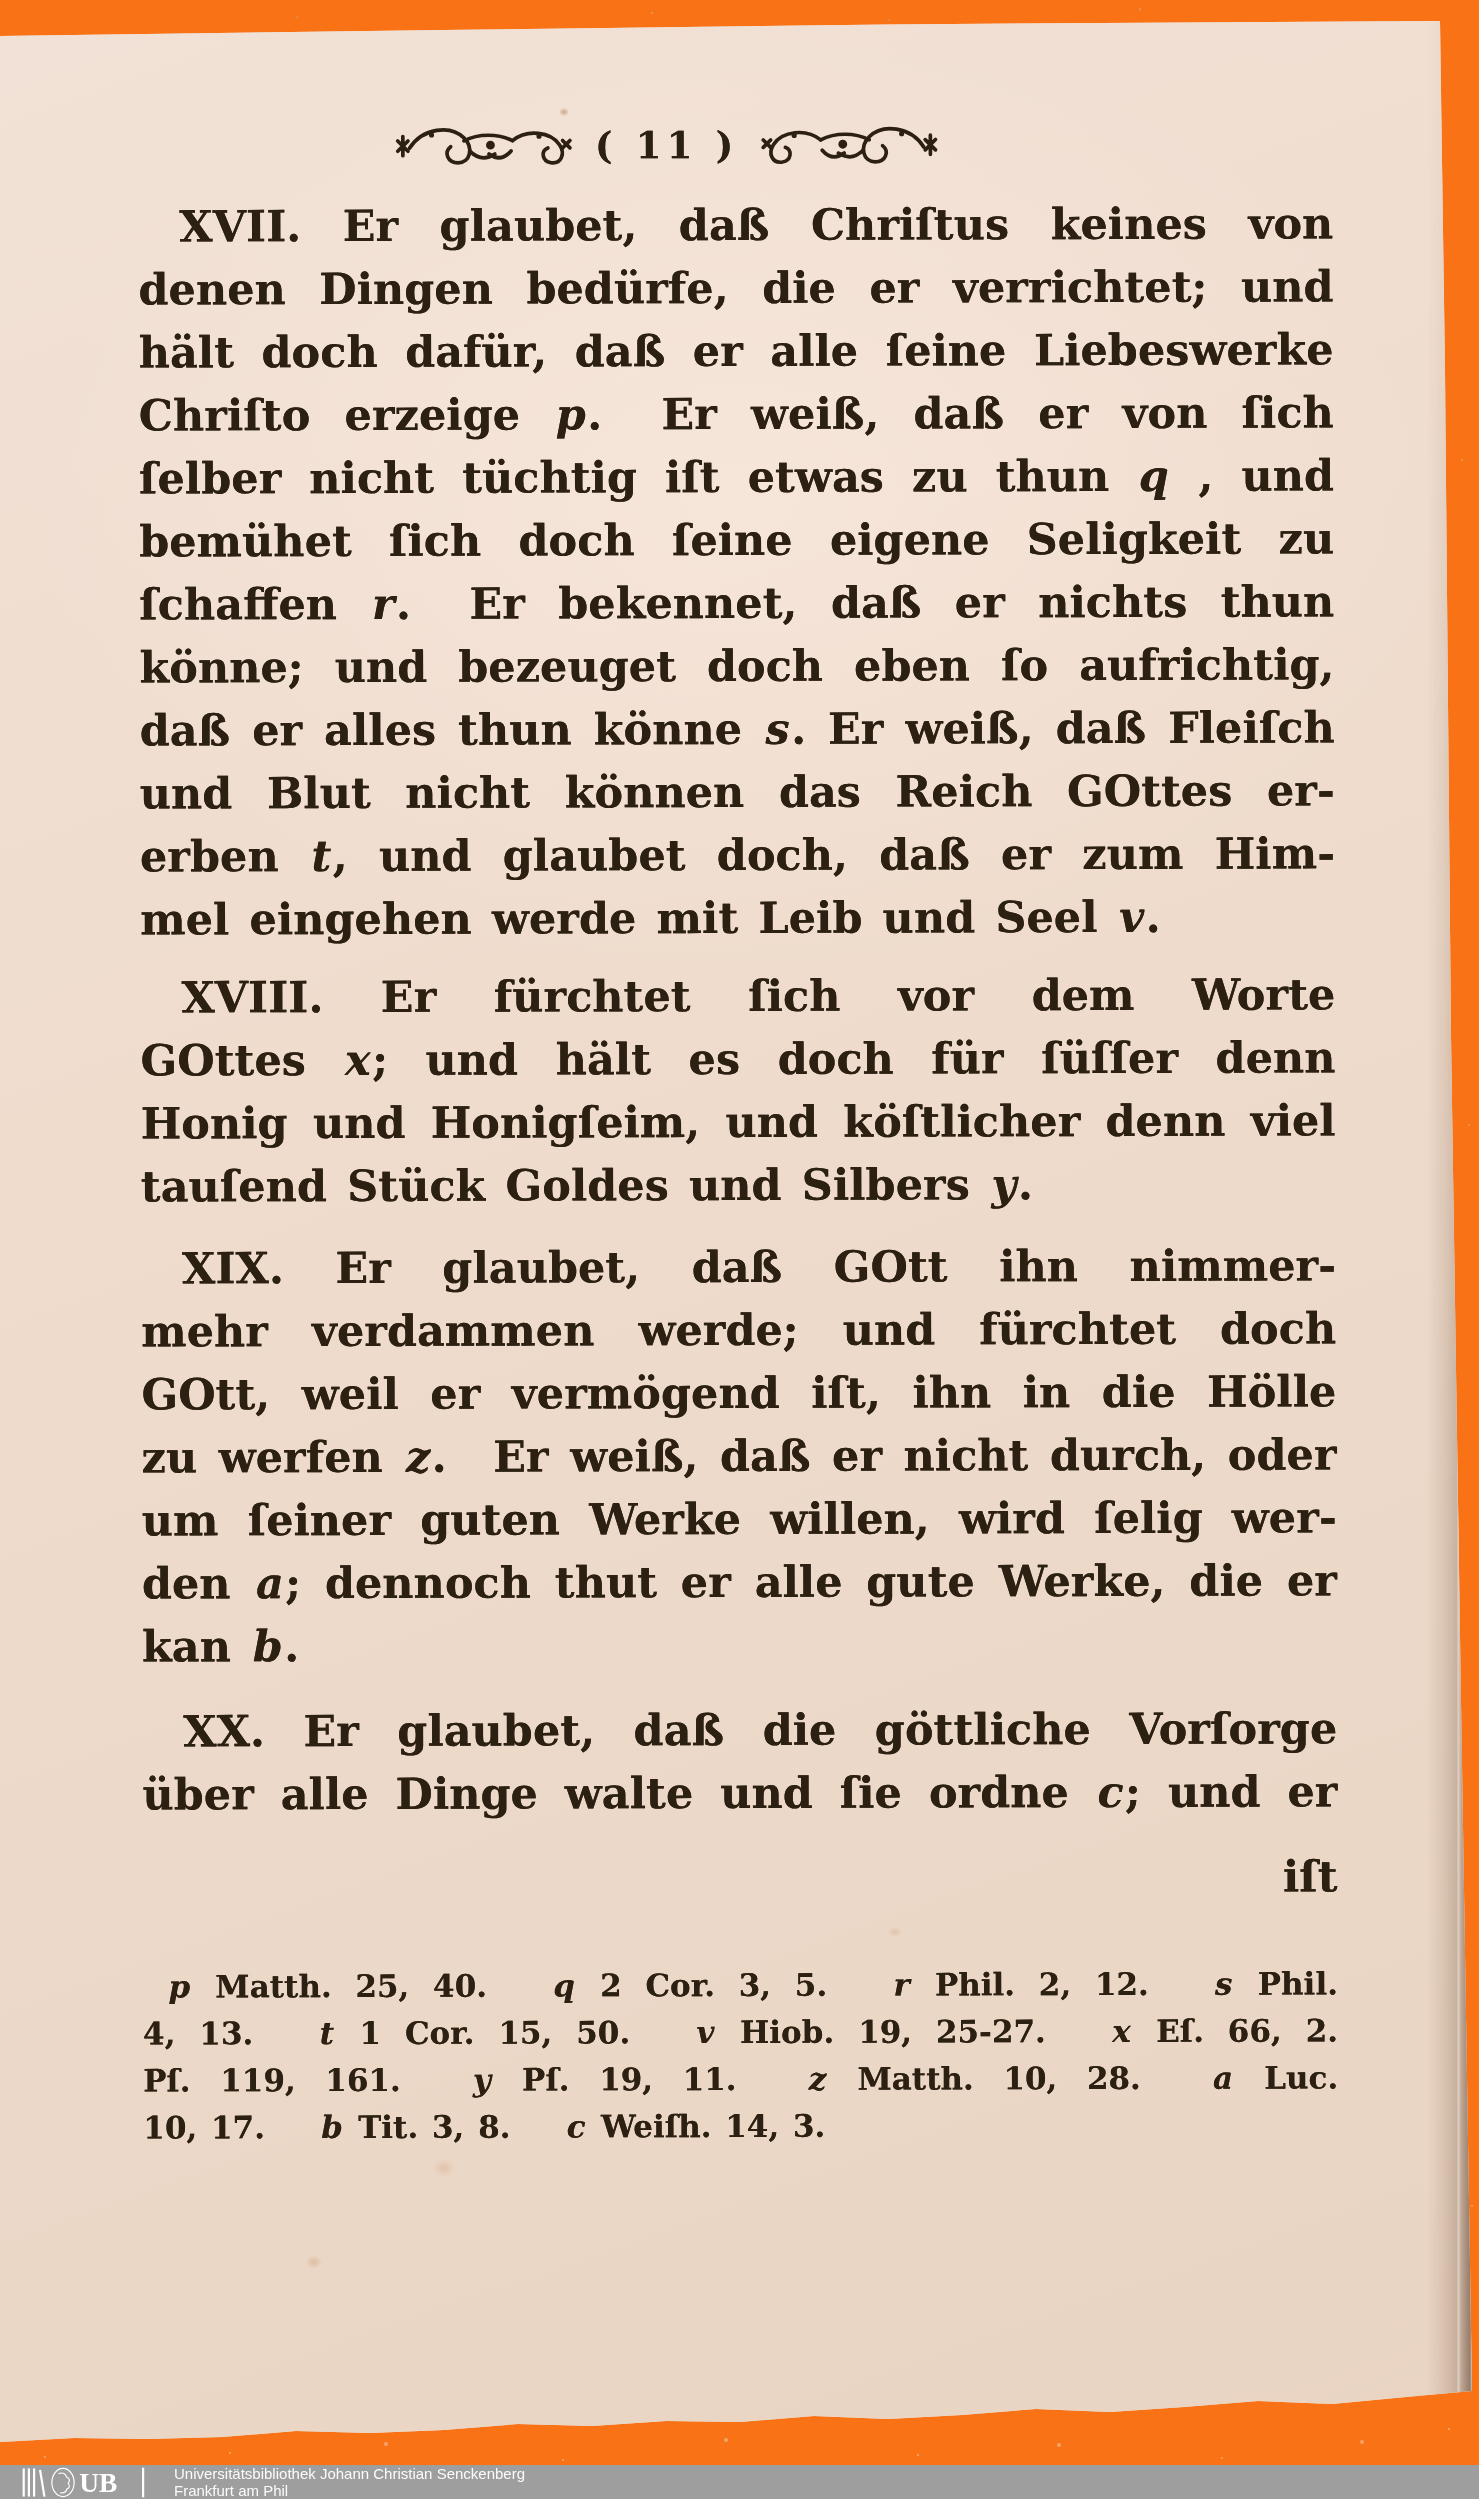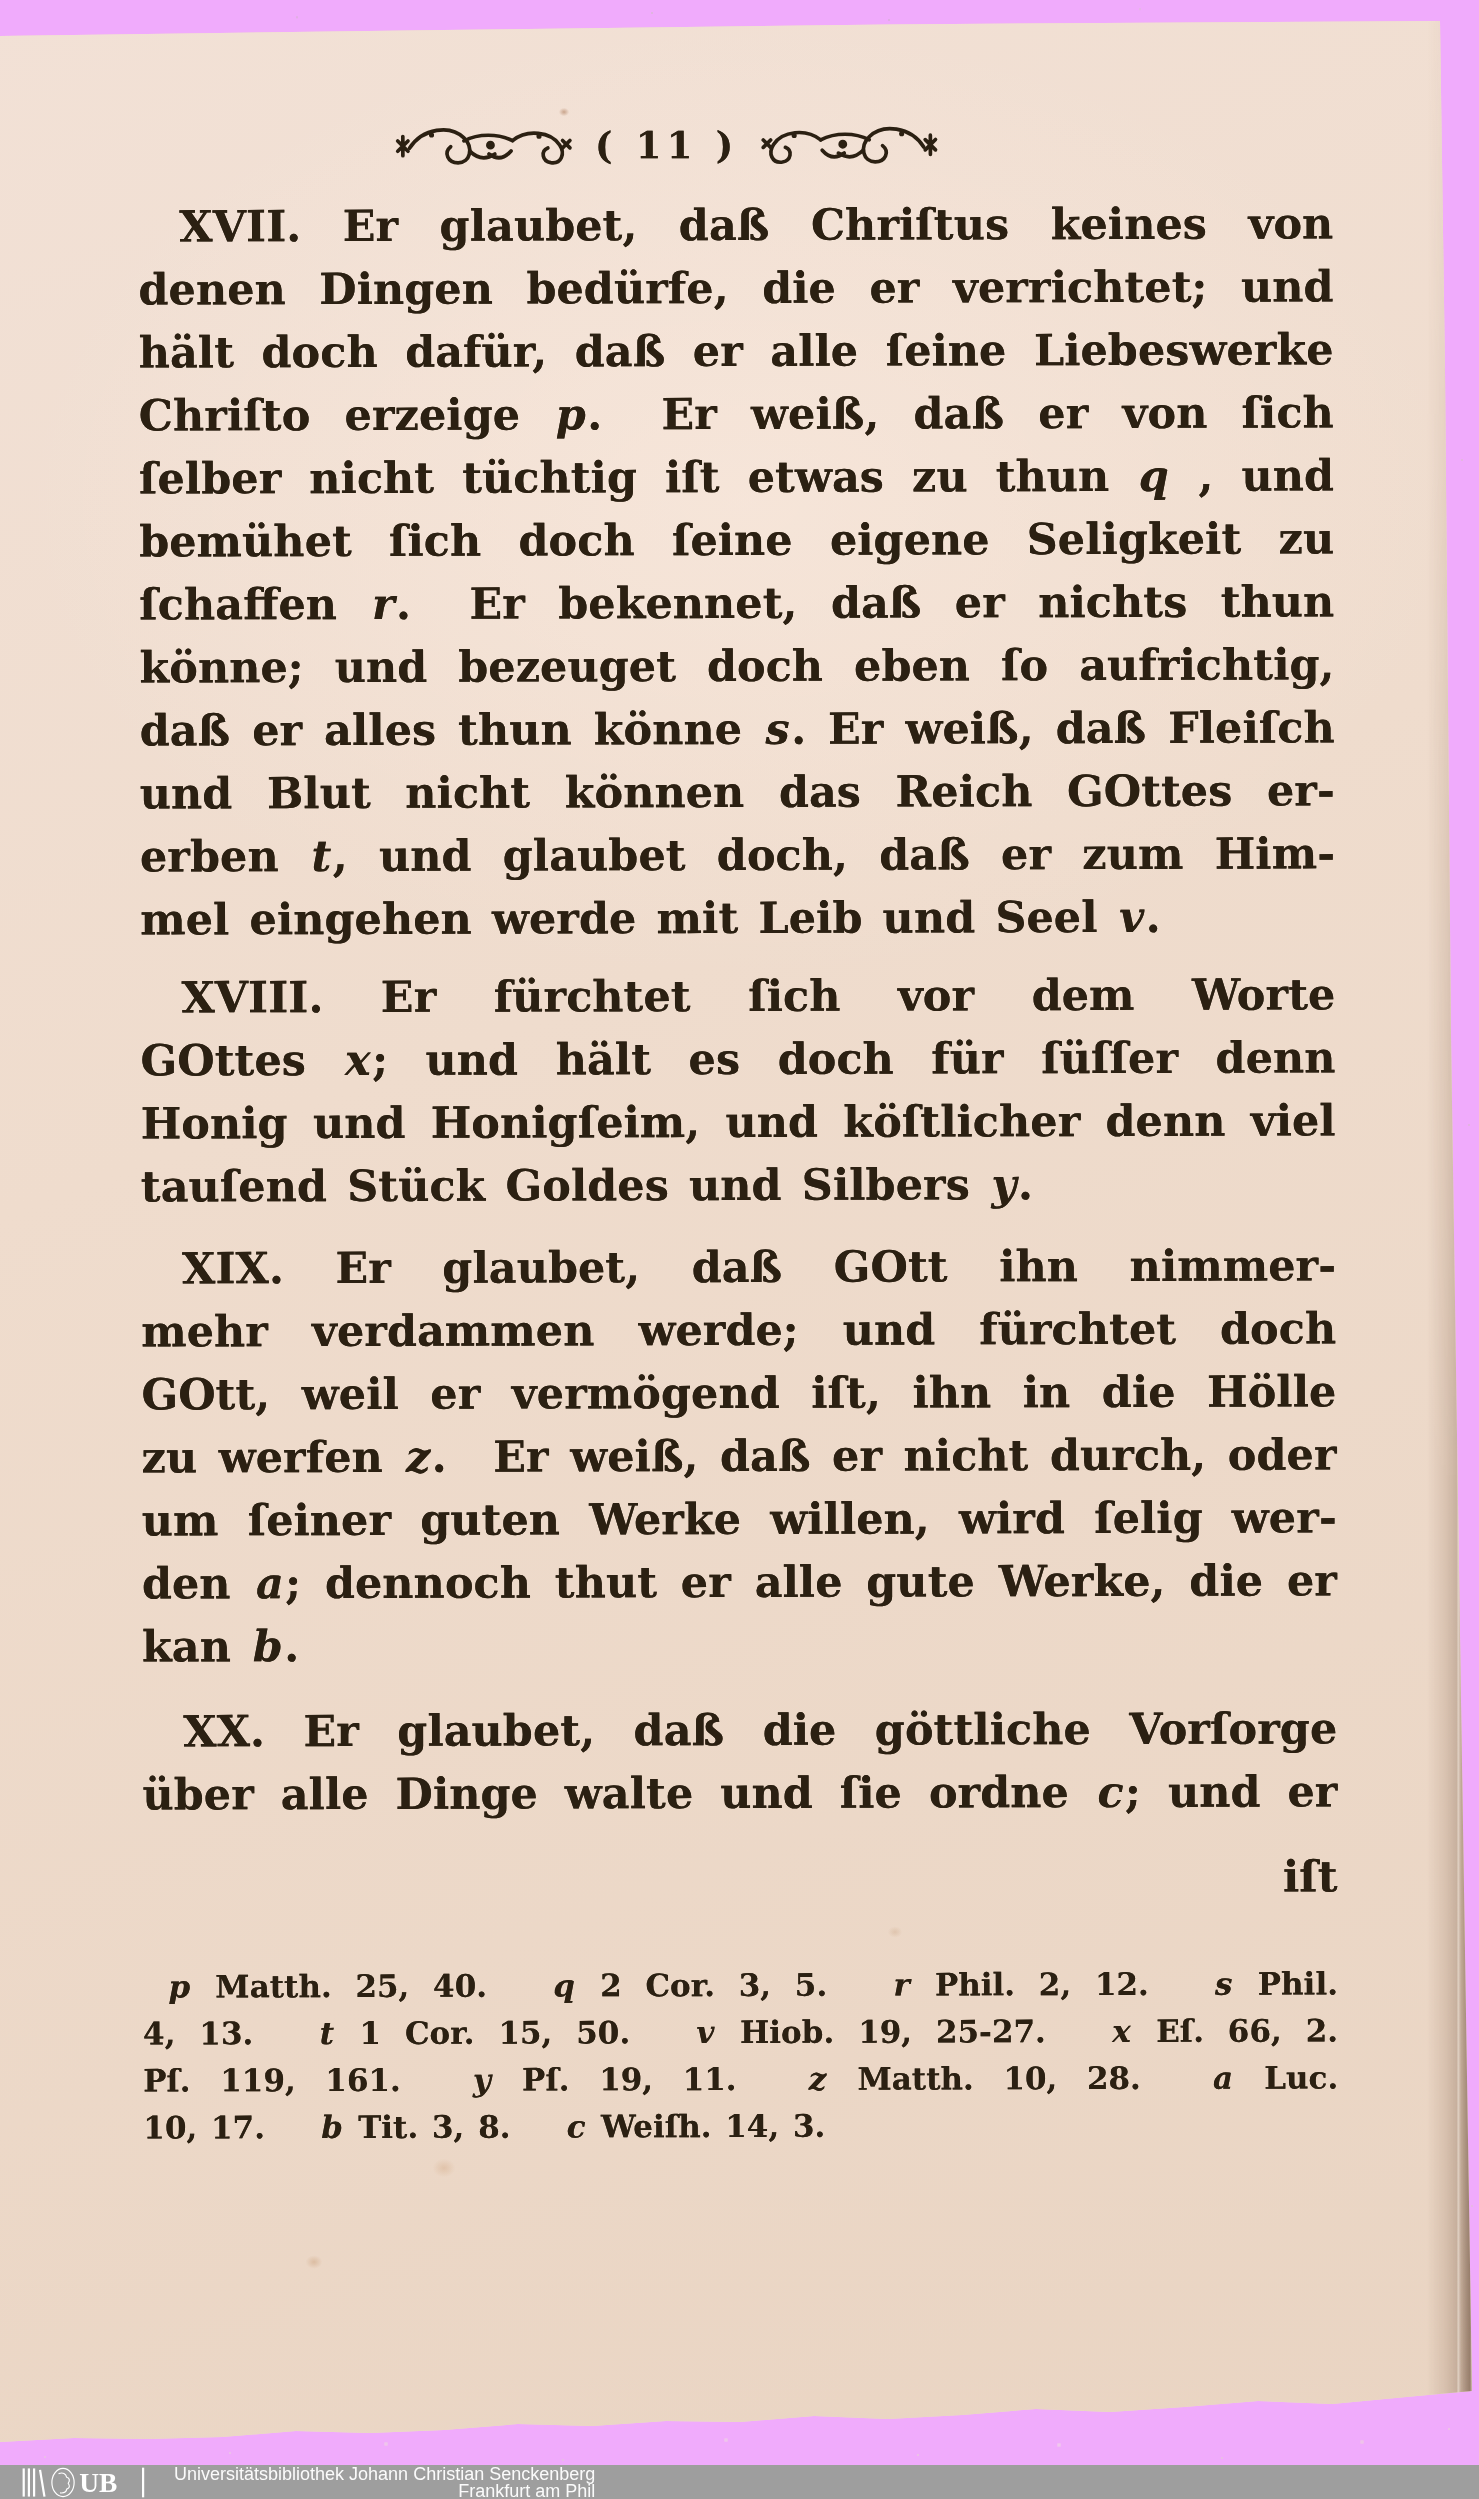--- a/index.html
+++ b/index.html
@@ -1,17 +1,17 @@
 <!DOCTYPE html>
 <html style="font-size:12px"><head>
 <meta charset="utf-8">
 <style>
   html,body{margin:0;padding:0;background:#000;}
   .canvas{position:relative;width:1480px;height:2500px;overflow:hidden;
-          background:#f0abfc;font-family:"DejaVu Serif",serif;}
+          background:#f97316;font-family:"DejaVu Serif",serif;}
   
   .speckles{position:absolute;left:0;top:0;width:1.5px;height:1.5px;background:transparent;
     box-shadow:
       111px 2435px 0 0.7px rgba(230,225,210,.5), 229px 2452px 0 0 rgba(230,225,210,.4),
       385px 2443px 0 0.7px rgba(235,230,215,.45),562px 2459px 0 0 rgba(220,215,200,.4),
       725px 2439px 0 0.7px rgba(235,230,215,.45),917px 2454px 0 0 rgba(230,220,205,.45),
       1058px 2444px 0 0.7px rgba(240,235,220,.45),1221px 2457px 0 0 rgba(225,215,200,.4),
       1361px 2441px 0 0.7px rgba(235,225,210,.45),1448px 2428px 0 0 rgba(230,220,205,.45),
       44px 2456px 0 0 rgba(225,220,205,.4),  651px 12px 0 0 rgba(200,195,185,.4),
       1139px 8.1px 0 0 rgba(210,205,190,.35), 296px 16.3px 0 0 rgba(190,185,170,.3),
@@ -68,22 +68,22 @@
   .fline{font-size:31px;line-height:47px;font-weight:bold;word-spacing:3px;
          text-align:justify;text-align-last:justify;white-space:nowrap;
          text-shadow:0 0 0.4px rgba(43,32,18,.8);}
   .fline.first{padding-left:24px;}
   .fline.last{text-align:left;text-align-last:left;}
   i.ref{font-family:"DejaVu Serif",serif;font-style:italic;font-weight:bold;padding:0 1.5px;}
   .gap{display:inline-block;}
   
   .bar{position:absolute;left:0;right:0;bottom:0;height:35px;background:#9e9e9e;
        display:flex;align-items:center;gap:22px;padding-left:20px;box-sizing:border-box;}
-  .bar-text{font-family:"Liberation Sans",sans-serif;color:#fbfbfb;font-size:18px;
-            line-height:16.3px;text-align:right;}
+  .bar-text{font-family:"Liberation Sans",sans-serif;color:#fbfbfb;font-size:15px;
+            line-height:16.3px;}
 </style>
 </head>
 <body>
 
 <div class="canvas">
   <div class="speckles"></div>
 
   <div class="paper">
     <div class="fold"></div>
   </div>

